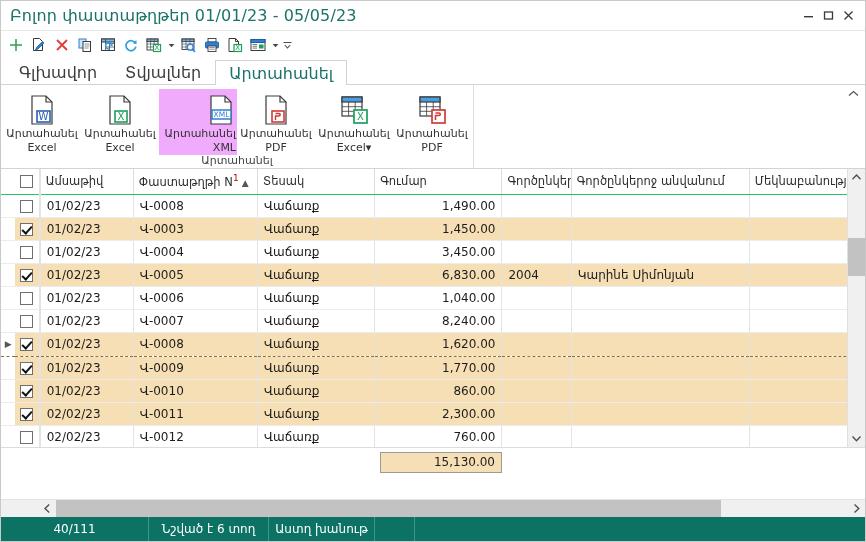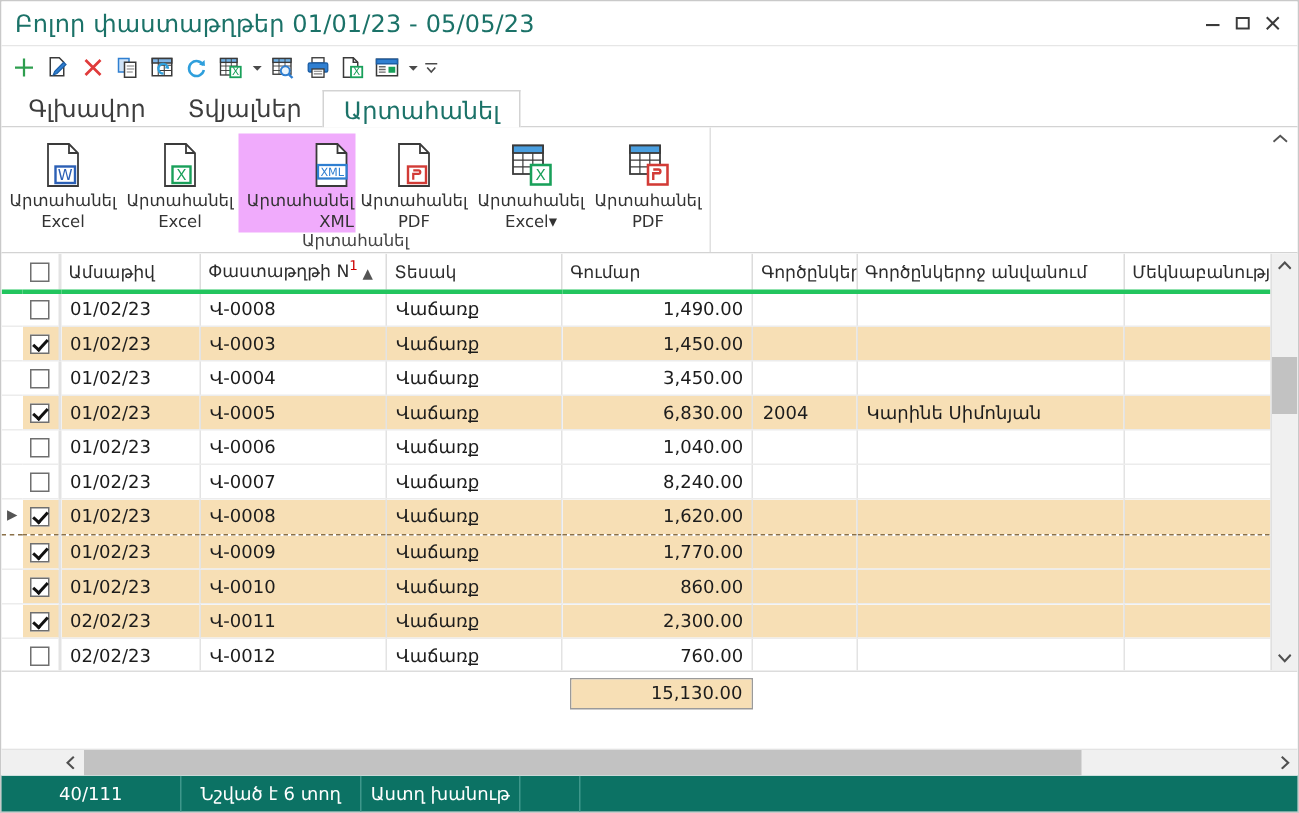--- a/index.html
+++ b/index.html
@@ -180,21 +180,21 @@
   table.grid {
     border-collapse: collapse;
     width: 866px;
     table-layout: fixed;
     font-size: 12px;
   }
   table.grid th {
     height: 25px;
     background: #ffffff;
     border-right: 1px solid #dcdcdc;
-    border-bottom: 3px solid #22c55e;
+    border-bottom: 1px solid #22c55e;
     font-weight: normal;
     font-size: 11.5px;
     color: #2d2d2d;
     text-align: left;
     padding: 0 5px;
     white-space: nowrap;
     overflow: hidden;
     cursor: default;
   }
   table.grid th.indicator-col,
@@ -759,20 +759,20 @@
       </div>
       <div class="hs-arrow">
         <svg width="7" height="9" viewBox="0 0 7 9">
             <path d="M1.5 0.5 L5.8 4.5 L1.5 8.5" stroke="#505050" stroke-width="1.4" fill="none"></path>
           </svg>
       </div>
     </div>
   </div>
 
   <div class="statusbar">
-    <div class="sb-cell first" style="width:120px">40/111</div>
+    <div class="sb-cell first" style="width:148px">40/111</div>
     <div class="sb-cell" style="width:120px">Նշված է 6 տող</div>
     <div class="sb-cell" style="width:106px">Աստղ խանութ</div>
     <div class="sb-cell" style="width:40px"></div>
     <div class="sb-cell" style="width:120px; border-right:none"></div>
   </div>
 
 </div>
 
 </body></html>

